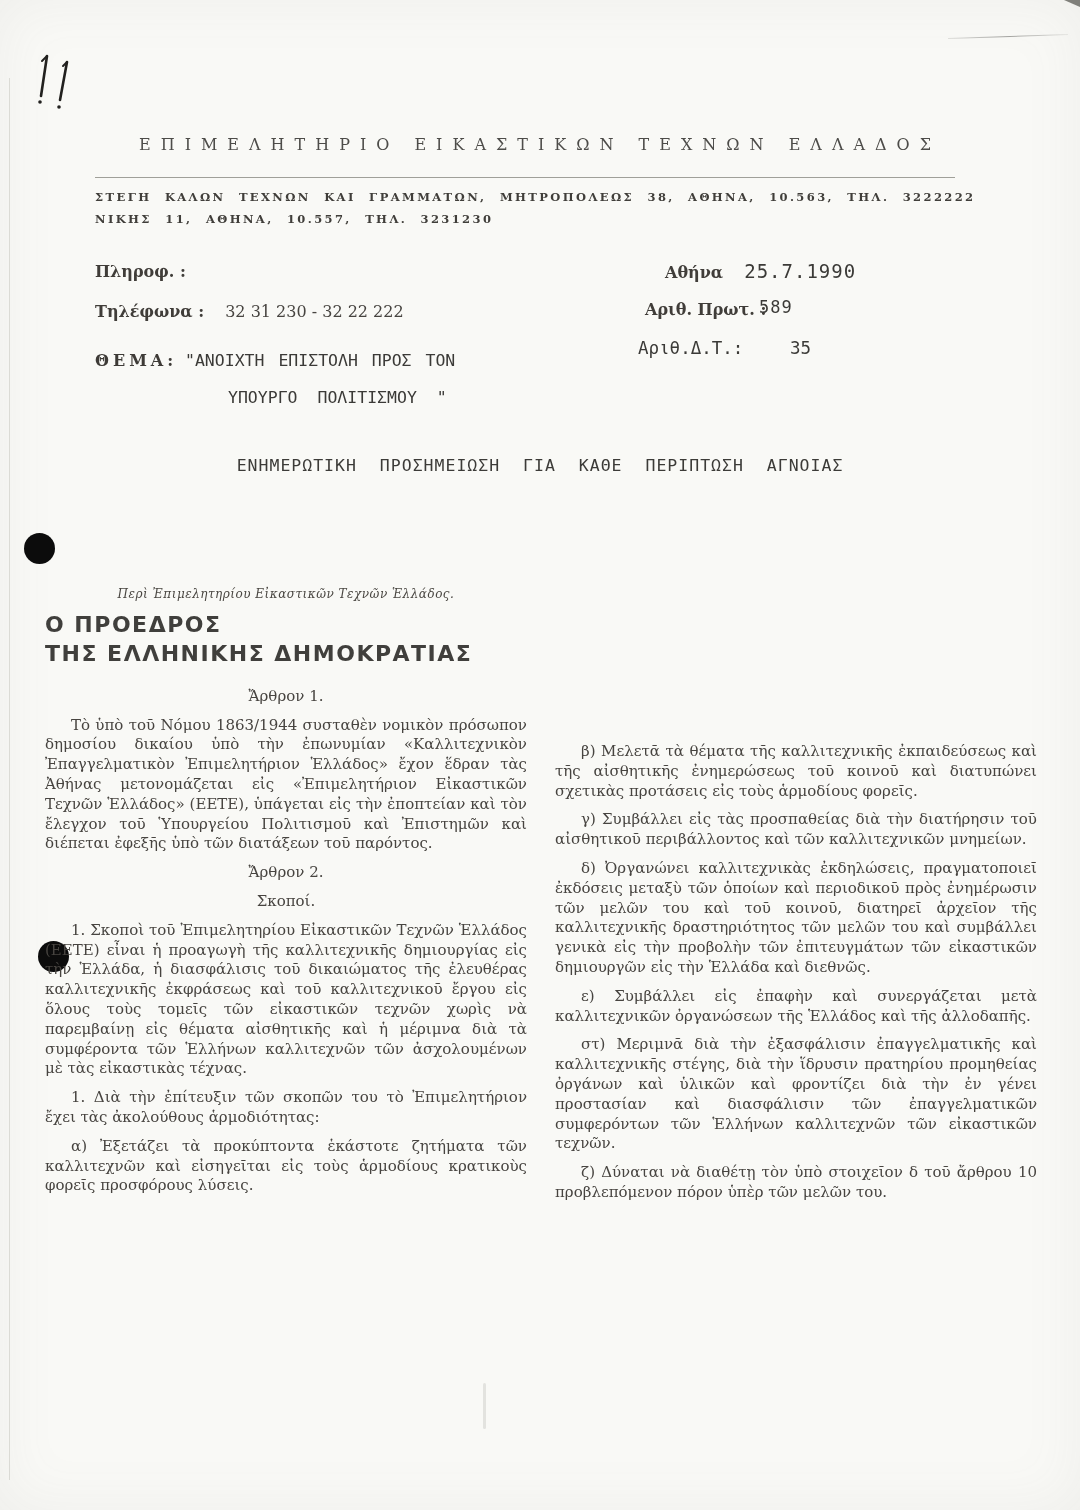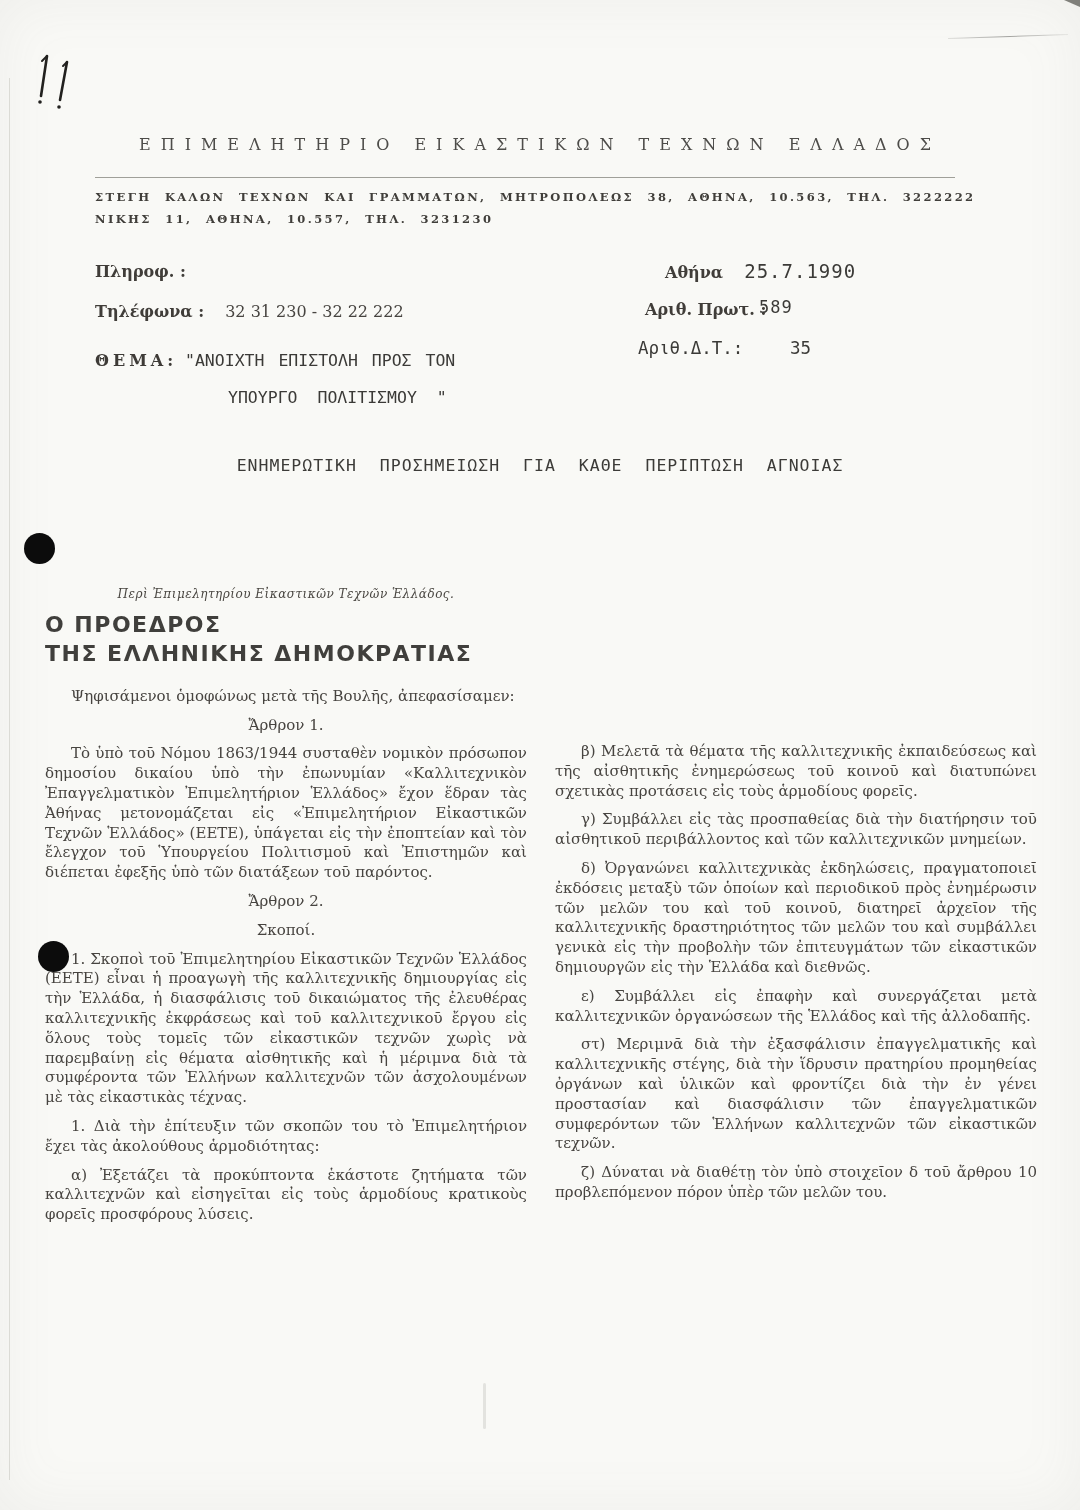--- a/index.html
+++ b/index.html
@@ -129,21 +129,20 @@
 
   <div class="notice">ΕΝΗΜΕΡΩΤΙΚΗ ΠΡΟΣΗΜΕΙΩΣΗ ΓΙΑ ΚΑΘΕ ΠΕΡΙΠΤΩΣΗ ΑΓΝΟΙΑΣ</div>
 
   <div class="law">
     <div class="col col-left">
       <div class="h-ital">Περὶ Ἐπιμελητηρίου Εἰκαστικῶν Τεχνῶν Ἑλλάδος.</div>
       <div class="h-pres">
         <div>Ο ΠΡΟΕΔΡΟΣ</div>
         <div>ΤΗΣ ΕΛΛΗΝΙΚΗΣ ΔΗΜΟΚΡΑΤΙΑΣ</div>
       </div>
-      <p class="body preamble">Ψηφισάμενοι ὁμοφώνως μετὰ τῆς Βουλῆς, ἀπεφασίσαμεν:</p>
       <div class="art-head">Ἄρθρον 1.</div>
       <p class="body">Τὸ ὑπὸ τοῦ Νόμου 1863/1944 συσταθὲν νομικὸν πρόσωπον δημοσίου δικαίου ὑπὸ τὴν ἐπωνυμίαν «Καλλιτεχνικὸν Ἐπαγγελματικὸν Ἐπιμελητήριον Ἑλλάδος» ἔχον ἕδραν τὰς Ἀθήνας μετονομάζεται εἰς «Ἐπιμελητήριον Εἰκαστικῶν Τεχνῶν Ἑλλάδος» (ΕΕΤΕ), ὑπάγεται εἰς τὴν ἐποπτείαν καὶ τὸν ἔλεγχον τοῦ Ὑπουργείου Πολιτισμοῦ καὶ Ἐπιστημῶν καὶ διέπεται ἐφεξῆς ὑπὸ τῶν διατάξεων τοῦ παρόντος.</p>
       <div class="art-head">Ἄρθρον 2.</div>
       <div class="art-sub">Σκοποί.</div>
       <p class="body">1. Σκοποὶ τοῦ Ἐπιμελητηρίου Εἰκαστικῶν Τεχνῶν Ἑλλάδος (ΕΕΤΕ) εἶναι ἡ προαγωγὴ τῆς καλλιτεχνικῆς δημιουργίας εἰς τὴν Ἑλλάδα, ἡ διασφάλισις τοῦ δικαιώματος τῆς ἐλευθέρας καλλιτεχνικῆς ἐκφράσεως καὶ τοῦ καλλιτεχνικοῦ ἔργου εἰς ὅλους τοὺς τομεῖς τῶν εἰκαστικῶν τεχνῶν χωρὶς νὰ παρεμβαίνῃ εἰς θέματα αἰσθητικῆς καὶ ἡ μέριμνα διὰ τὰ συμφέροντα τῶν Ἑλλήνων καλλιτεχνῶν τῶν ἀσχολουμένων μὲ τὰς εἰκαστικὰς τέχνας.</p>
       <p class="body">1. Διὰ τὴν ἐπίτευξιν τῶν σκοπῶν του τὸ Ἐπιμελητήριον ἔχει τὰς ἀκολούθους ἁρμοδιότητας:</p>
       <p class="body">α) Ἐξετάζει τὰ προκύπτοντα ἑκάστοτε ζητήματα τῶν καλλιτεχνῶν καὶ εἰσηγεῖται εἰς τοὺς ἁρμοδίους κρατικοὺς φορεῖς προσφόρους λύσεις.</p>
     </div>
     <div class="col col-right">
       <p class="body">β) Μελετᾶ τὰ θέματα τῆς καλλιτεχνικῆς ἐκπαιδεύσεως καὶ τῆς αἰσθητικῆς ἐνημερώσεως τοῦ κοινοῦ καὶ διατυπώνει σχετικὰς προτάσεις εἰς τοὺς ἁρμοδίους φορεῖς.</p>

